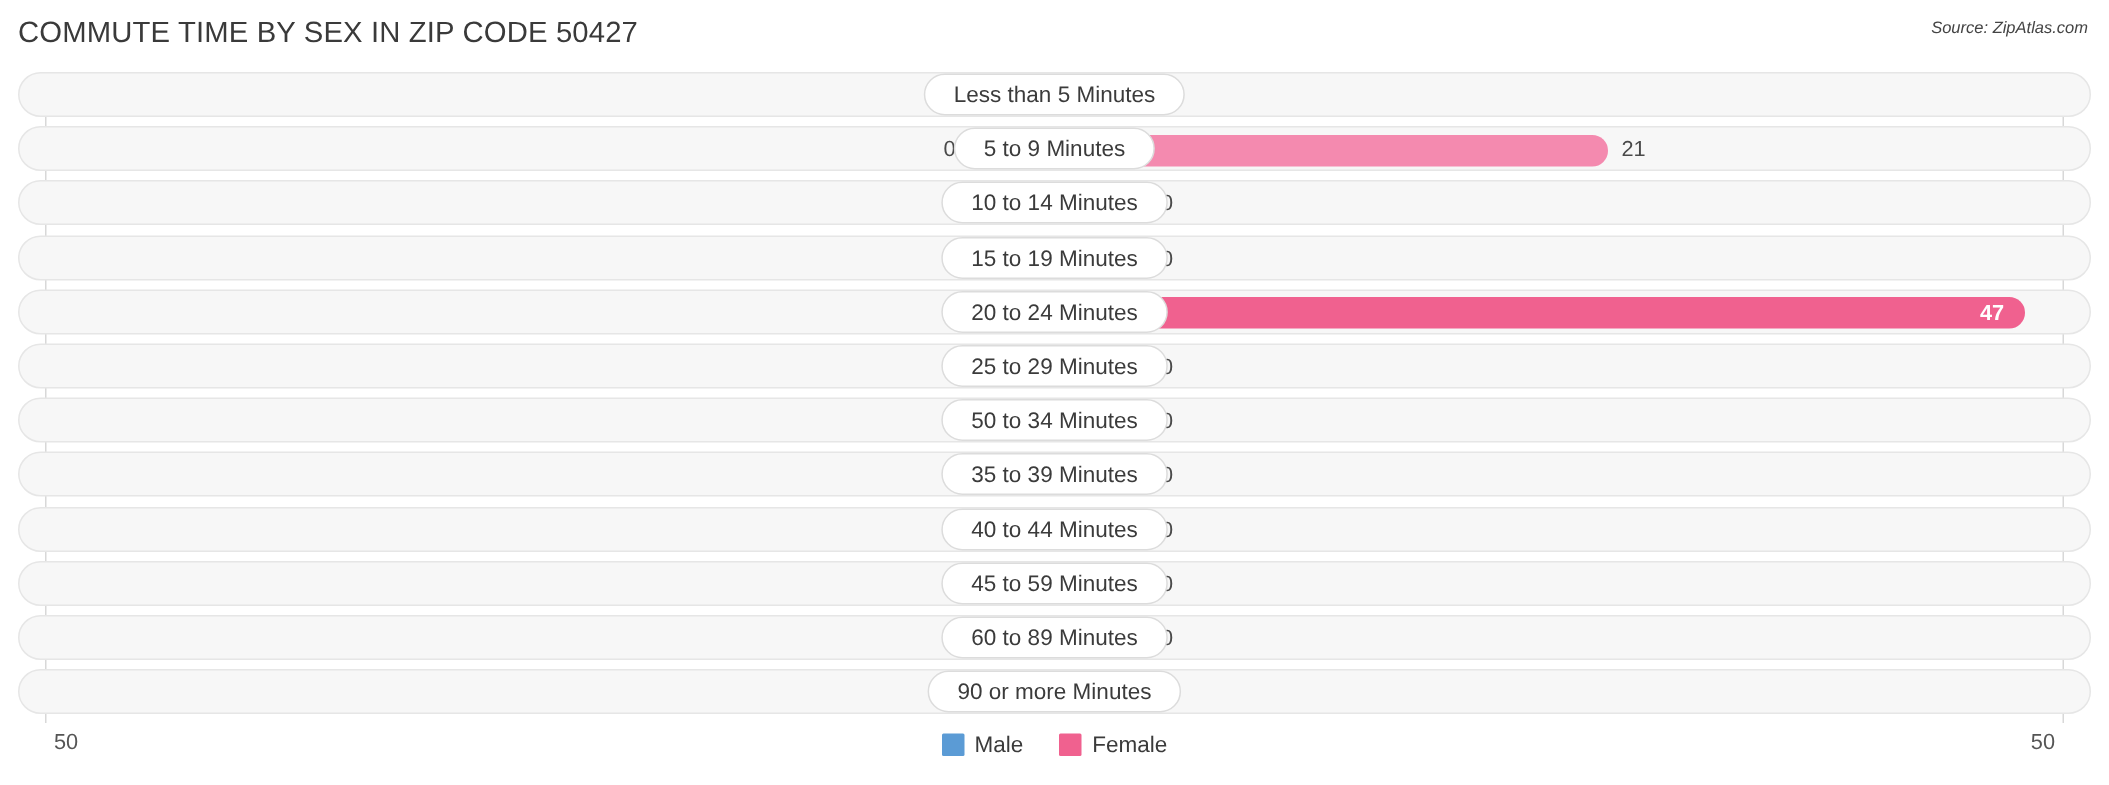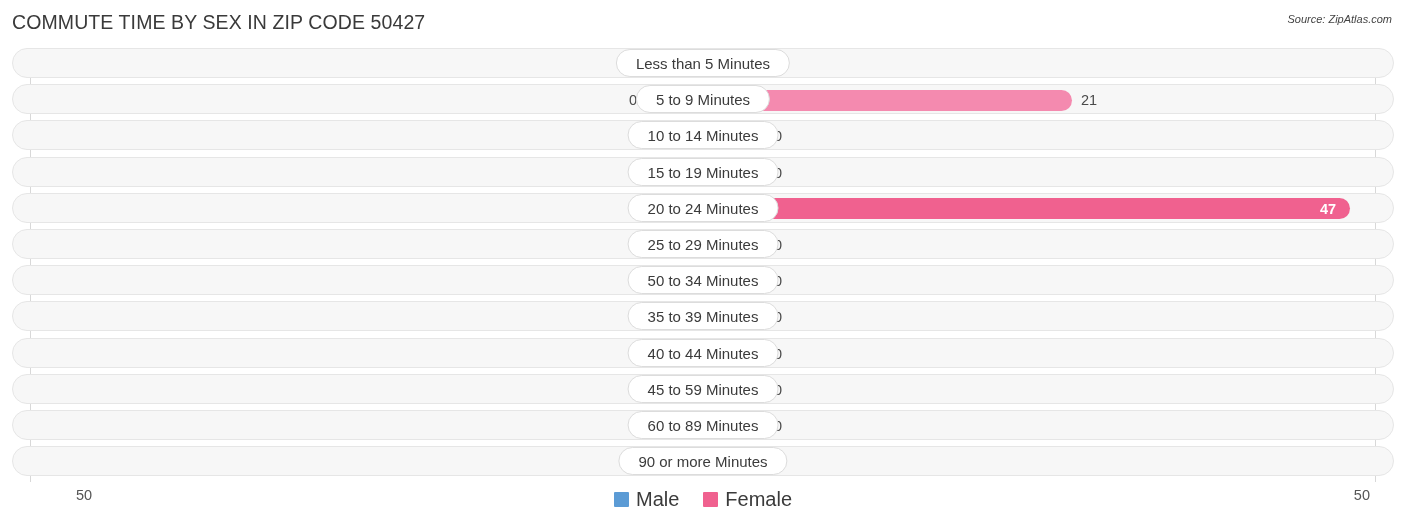--- a/index.html
+++ b/index.html
@@ -77,32 +77,32 @@
     border-radius:15px;
     font-size:15px;color:#3b3b3b;
     white-space:nowrap;
     box-sizing:border-box;
   }
 
   
   .footer{position:absolute;left:0;top:482px;width:1406px;height:41px;}
   .axis-label{
     position:absolute;top:5px;
-    font-size:14.5px;color:#555;margin-left:40px;
+    font-size:14.5px;color:#555;
   }
   .axis-label.left{left:36px;}
   .axis-label.right{right:36px;}
 
   .legend{
     position:absolute;left:0;right:0;top:6px;
     display:flex;justify-content:center;align-items:center;gap:24px;
   }
   .legend-item{display:flex;align-items:center;gap:7px;}
   .swatch{width:15px;height:15px;border-radius:1px;display:block;}
-  .legend-text{font-size:20px;color:#3b3b3b;}
+  .legend-text{font-size:15px;color:#3b3b3b;}
 </style>
 </head>
 <body>
 
 <div class="page">
 
   <div class="header">
     <div class="title">COMMUTE TIME BY SEX IN ZIP CODE 50427</div>
     <div class="source">Source: ZipAtlas.com</div>
   </div>

